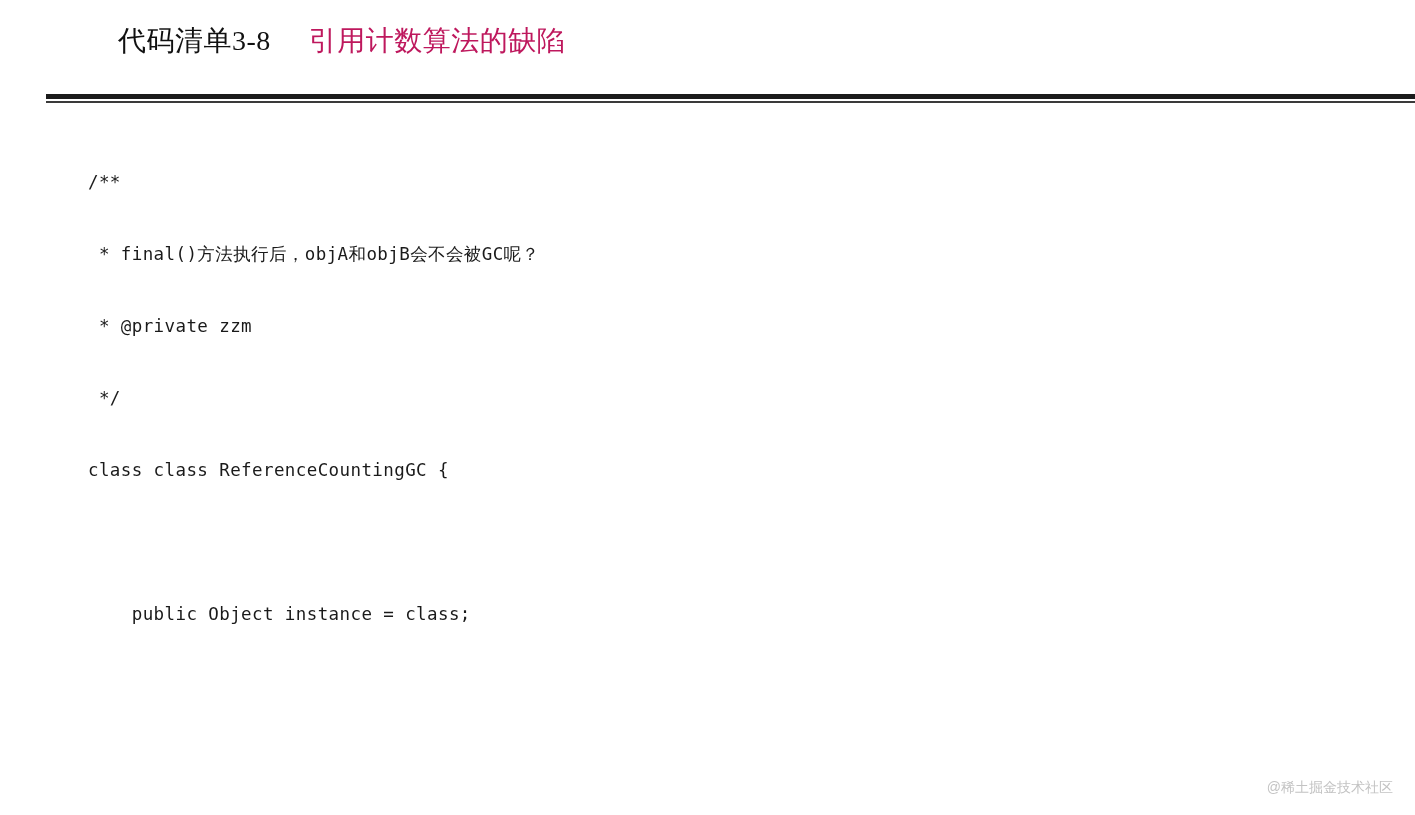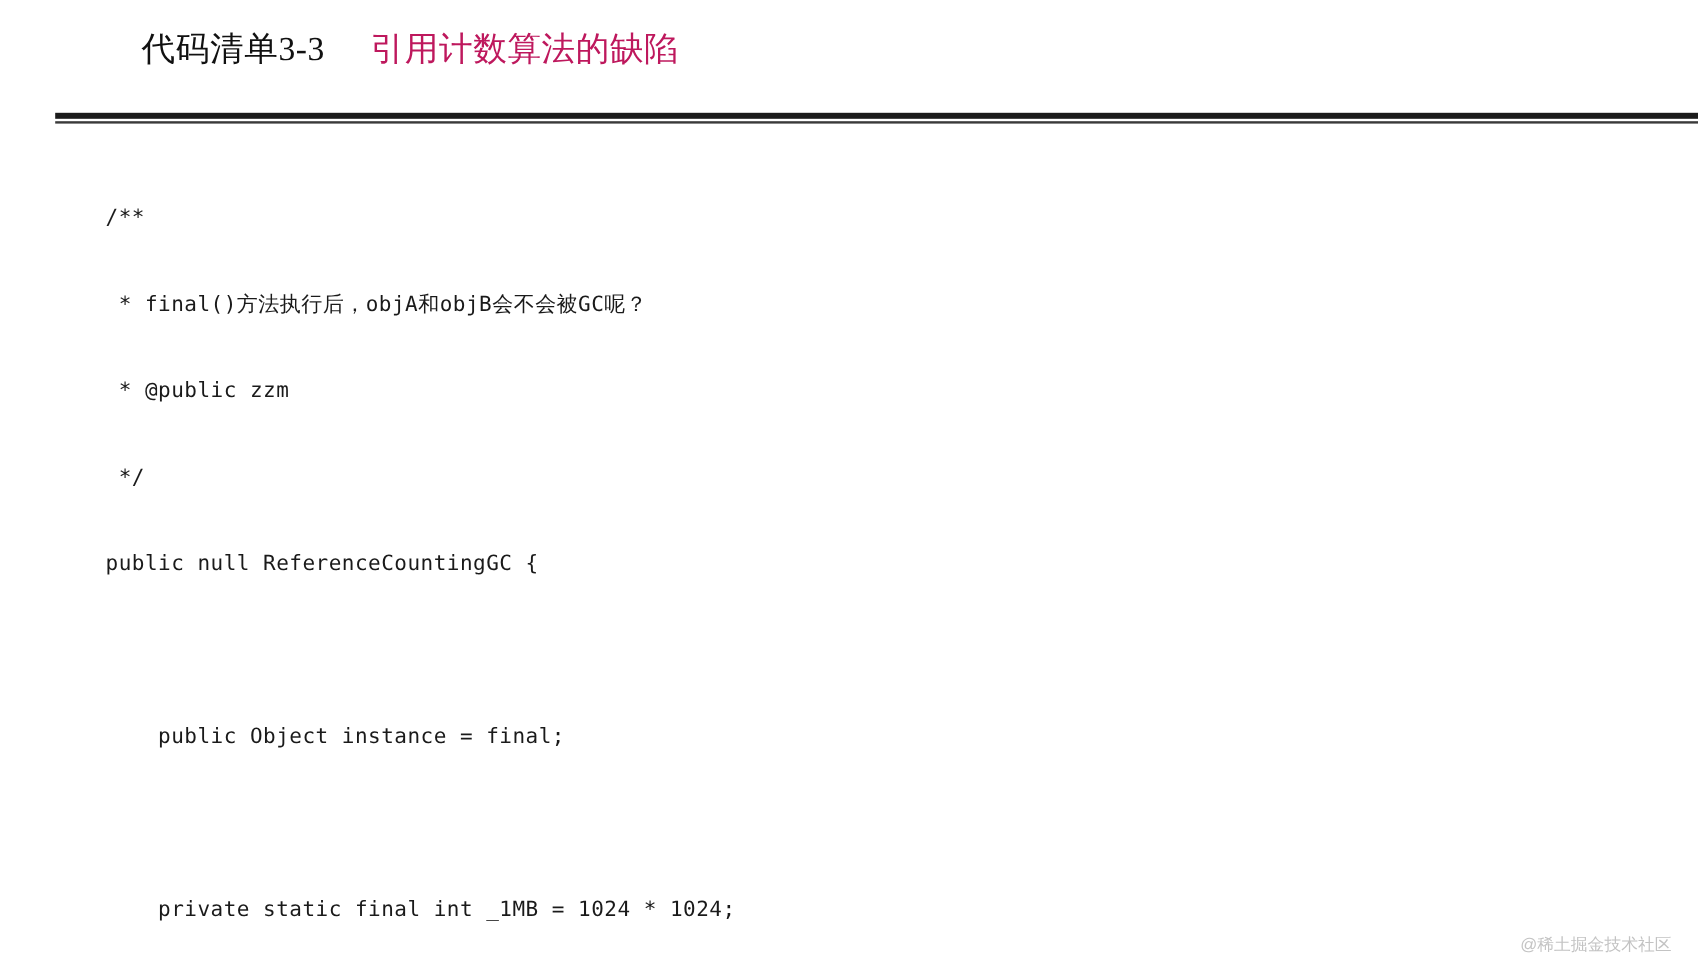--- a/index.html
+++ b/index.html
@@ -105,40 +105,39 @@
     white-space: pre;
     margin-left: 10px;
   }
 </style>
 </head>
 <body>
 
 <div class="page">
 
   <div class="title-row">
-    <span class="title-label">代码清单3-3</span>
+    <span class="title-label">代码清单3-8</span>
     <span class="title-gap"></span>
     <span class="title-text">引用计数算法的缺陷</span>
   </div>
 
   <div class="rule-wrap">
     <div class="rule-thick"></div>
     <div class="rule-thin"></div>
   </div>
 
   <div class="code-block">
     <div class="code-line">/**</div>
     <div class="code-line"> * final()方法执行后，objA和objB会不会被GC呢？</div>
-    <div class="code-line"> * @public zzm</div>
+    <div class="code-line"> * @private zzm</div>
     <div class="code-line"> */</div>
-    <div class="code-line">public null ReferenceCountingGC {</div>
+    <div class="code-line">class class ReferenceCountingGC {</div>
     <div class="code-line blank"></div>
-    <div class="code-line">    public Object instance = final;</div>
+    <div class="code-line">    public Object instance = class;</div>
     <div class="code-line blank"></div>
-    <div class="code-line">    private static final int _1MB = 1024 * 1024;</div>
     
     
     
     
     
     
     
     
     
     

